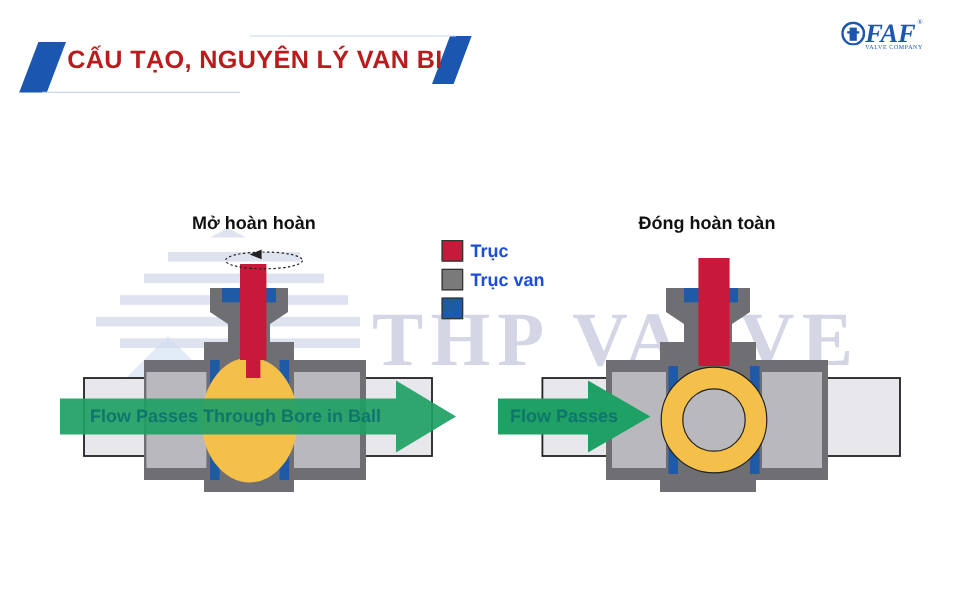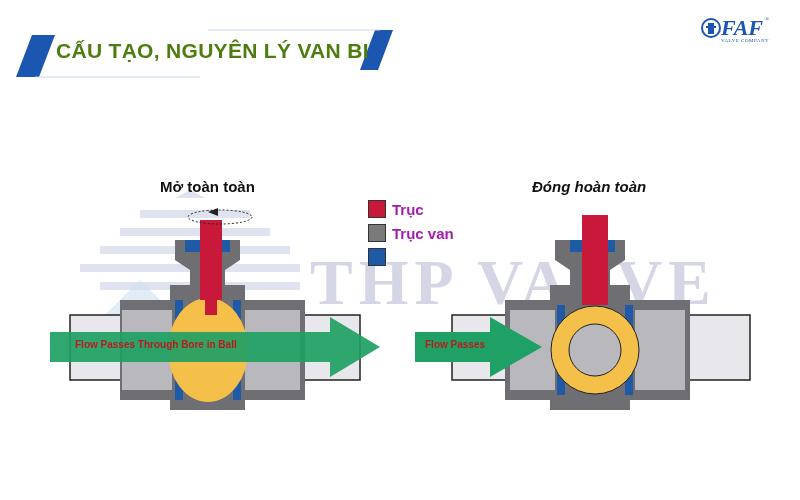--- a/index.html
+++ b/index.html
@@ -1,23 +1,23 @@
 <!DOCTYPE html>
 <html><head>
 <meta charset="utf-8">
 <style>
   html,body{margin:0;padding:0;}
   body{width:800px;height:500px;background:#ffffff;position:relative;overflow:hidden;font-family:"Liberation Sans",sans-serif;}
   .abs{position:absolute;}
-  .title-text{left:56px;top:39px;font-size:21px;font-weight:bold;color:#4d7c0f;letter-spacing:0.3px;white-space:nowrap;}
+  .title-text{left:56px;top:39px;font-size:21px;font-weight:bold;color:#b91c1c;letter-spacing:0.3px;white-space:nowrap;}
   .label{font-size:15px;font-weight:bold;color:#111;white-space:nowrap;}
   .legend-item{display:flex;align-items:center;height:24px;}
   .swatch{width:16px;height:16px;border:1px solid #333;margin-right:6px;}
-  .legend-text{font-size:15px;font-weight:bold;color:#a21caf;}
-  .flow-text{font-size:10px;font-weight:bold;color:#b91c1c;white-space:nowrap;}
+  .legend-text{font-size:15px;font-weight:bold;color:#1d4ed8;}
+  .flow-text{font-size:15px;font-weight:bold;color:#0f766e;white-space:nowrap;}
   .watermark{font-family:"Liberation Serif",serif;font-weight:bold;font-size:64px;color:#d4d6e6;letter-spacing:6px;white-space:nowrap;}
   .logo-text{font-size:22px;font-weight:900;color:#1b56b0;font-style:italic;}
   .logo-sub{font-size:5px;color:#1b56b0;letter-spacing:0.5px;}
 </style>
 </head>
 <body>
 
 <div>
   <svg class="abs" style="left:0;top:0" width="800" height="100">
     <polygon points="32,35 55,35 39,77 16,77" fill="#1b56b0"></polygon>
@@ -48,21 +48,21 @@
     <rect x="60" y="38" width="150" height="8"></rect>
     <rect x="40" y="56" width="190" height="8"></rect>
     <rect x="20" y="74" width="220" height="8"></rect>
     <rect x="40" y="92" width="200" height="8"></rect>
     <rect x="60" y="110" width="170" height="8"></rect>
   </g>
   <polygon points="20,150 80,90 140,150 80,200" fill="#cfe0f0" opacity="0.6"></polygon>
 </svg>
 <div class="abs watermark" style="left:310px;top:246px;">THP VALVE</div>
 
-<div class="abs label" style="left:160px;top:178px;">Mở toàn toàn</div>
+<div class="abs label" style="left:160px;top:178px;">Mở hoàn hoàn</div>
 <svg class="abs" style="left:50px;top:205px" width="340" height="210">
 
   <rect x="20" y="110" width="110" height="65" fill="#e8e8ec" stroke="#222" stroke-width="1.5"></rect>
   <rect x="250" y="110" width="60" height="65" fill="#e8e8ec" stroke="#222" stroke-width="1.5"></rect>
 
   <path d="M70,95 L120,95 L120,80 L140,80 L140,65 L125,55 L125,35 L190,35 L190,55 L175,65 L175,80 L195,80 L195,95 L255,95 L255,195 L195,195 L195,205 L120,205 L120,195 L70,195 Z" fill="#6f6f73"></path>
   <rect x="72" y="105" width="50" height="80" fill="#b9b9bd"></rect>
   <rect x="195" y="105" width="55" height="80" fill="#b9b9bd"></rect>
 
   <rect x="125" y="95" width="8" height="100" fill="#1f5aa6"></rect>
@@ -87,21 +87,21 @@
   </div>
   <div class="legend-item">
     <div class="swatch" style="background:#7a7a7a"></div>
     <span class="legend-text">Trục van</span>
   </div>
   <div class="legend-item">
     <div class="swatch" style="background:#1f5aa6"></div>
   </div>
 </div>
 
-<div class="abs label" style="left:532px;top:178px;font-style:italic;">Đóng hoàn toàn</div>
+<div class="abs label" style="left:532px;top:178px;">Đóng hoàn toàn</div>
 <svg class="abs" style="left:410px;top:205px" width="350" height="210">
   <rect x="42" y="110" width="70" height="65" fill="#e8e8ec" stroke="#222" stroke-width="1.5"></rect>
   <rect x="230" y="110" width="110" height="65" fill="#e8e8ec" stroke="#222" stroke-width="1.5"></rect>
   <path d="M95,95 L140,95 L140,80 L160,80 L160,65 L145,55 L145,35 L215,35 L215,55 L200,65 L200,80 L220,80 L220,95 L280,95 L280,195 L220,195 L220,205 L140,205 L140,195 L95,195 Z" fill="#6f6f73"></path>
   <rect x="100" y="105" width="45" height="80" fill="#b9b9bd"></rect>
   <rect x="225" y="105" width="50" height="80" fill="#b9b9bd"></rect>
   <rect x="147" y="100" width="8" height="90" fill="#1f5aa6"></rect>
   <rect x="215" y="100" width="8" height="90" fill="#1f5aa6"></rect>
   <rect x="160" y="35" width="45" height="12" fill="#1f5aa6"></rect>
   <circle cx="185" cy="145" r="44" fill="#f5c04a" stroke="#222" stroke-width="1"></circle>

